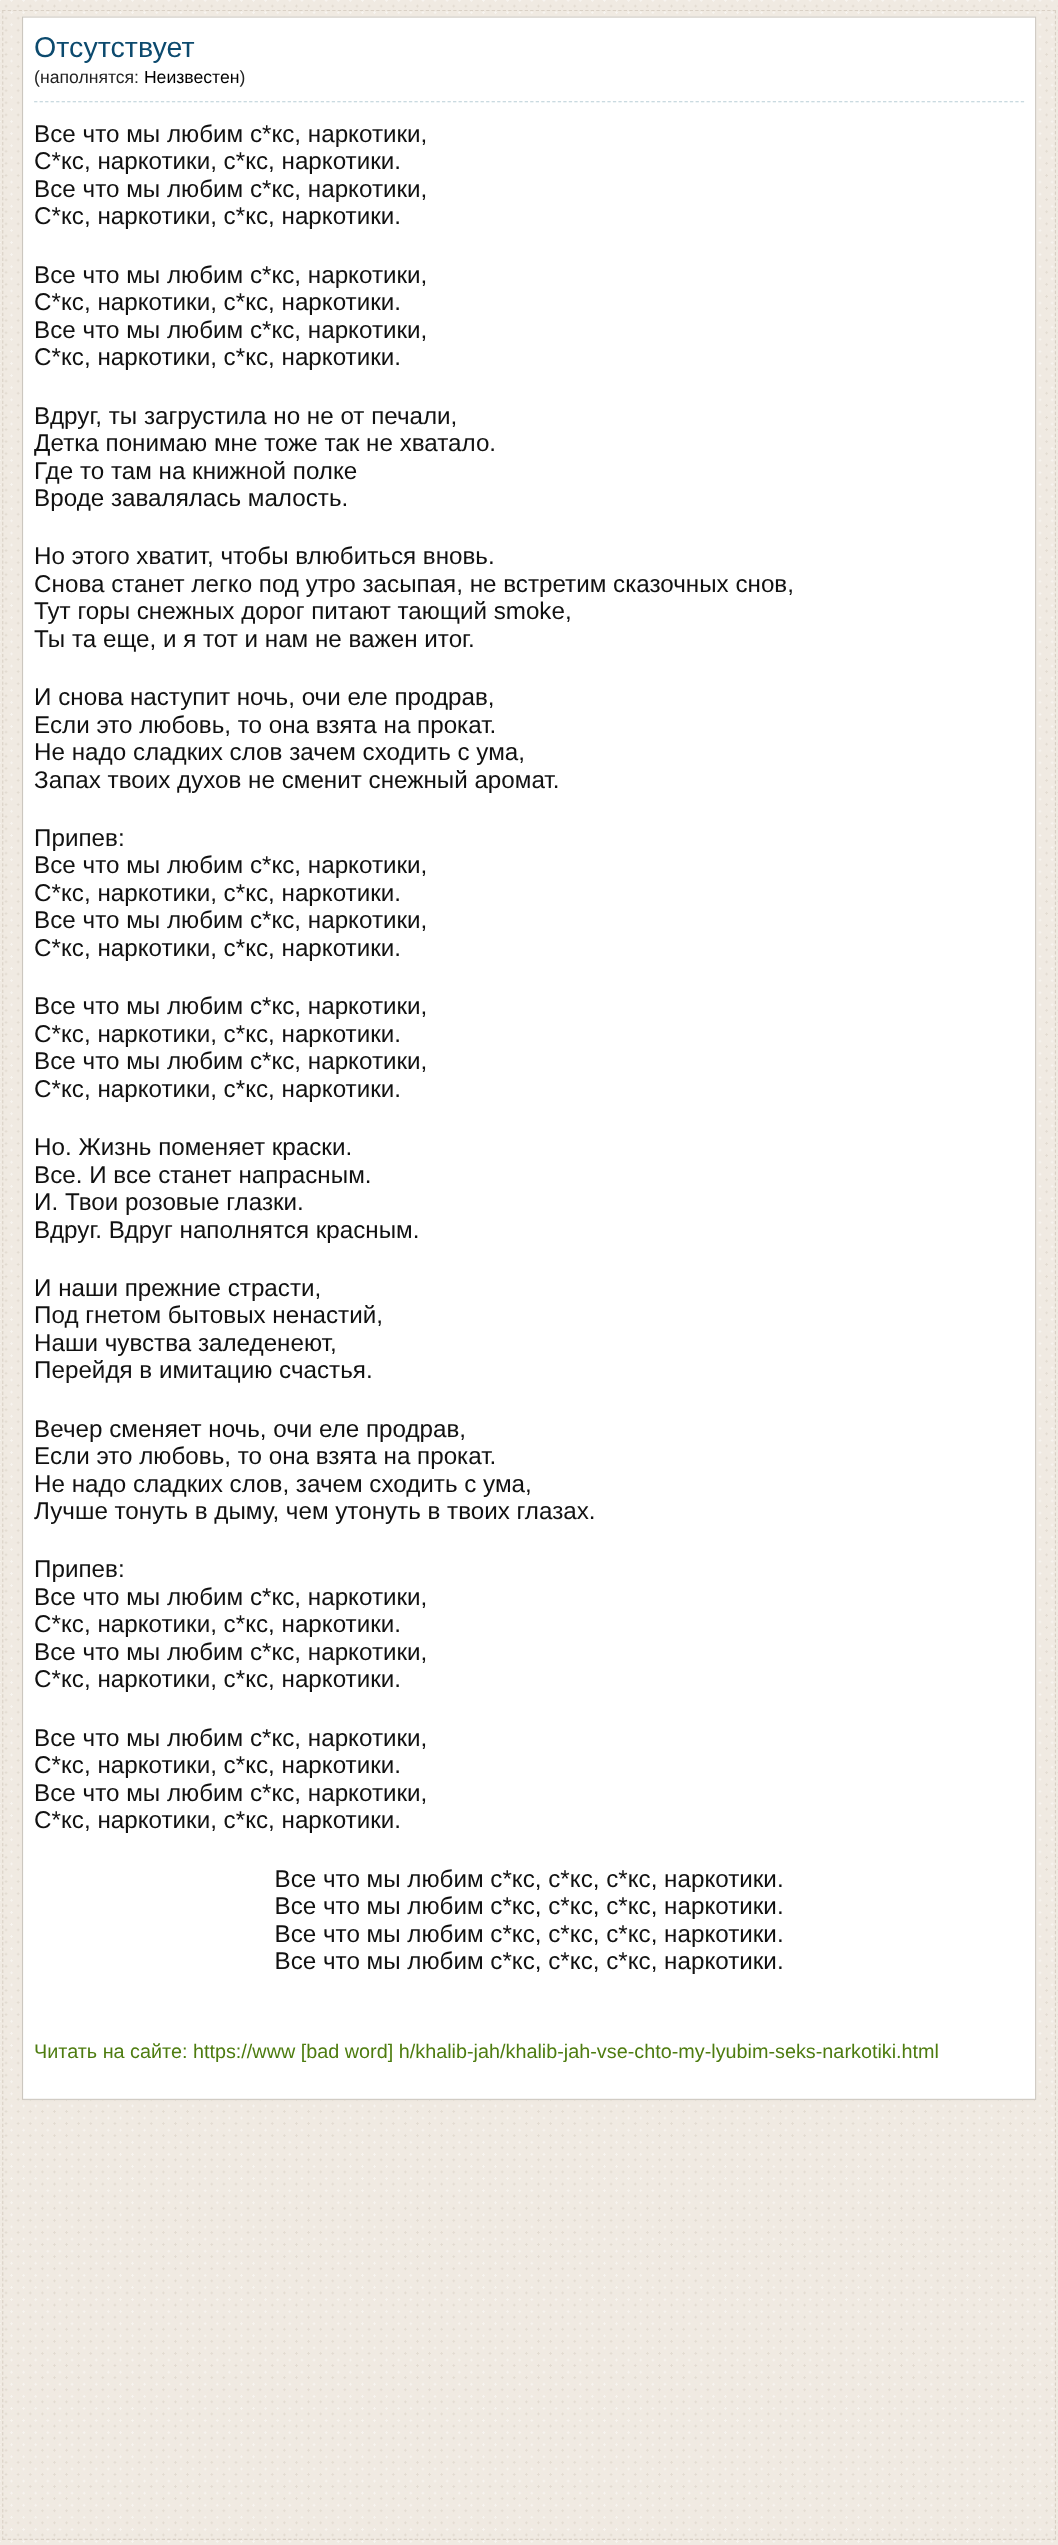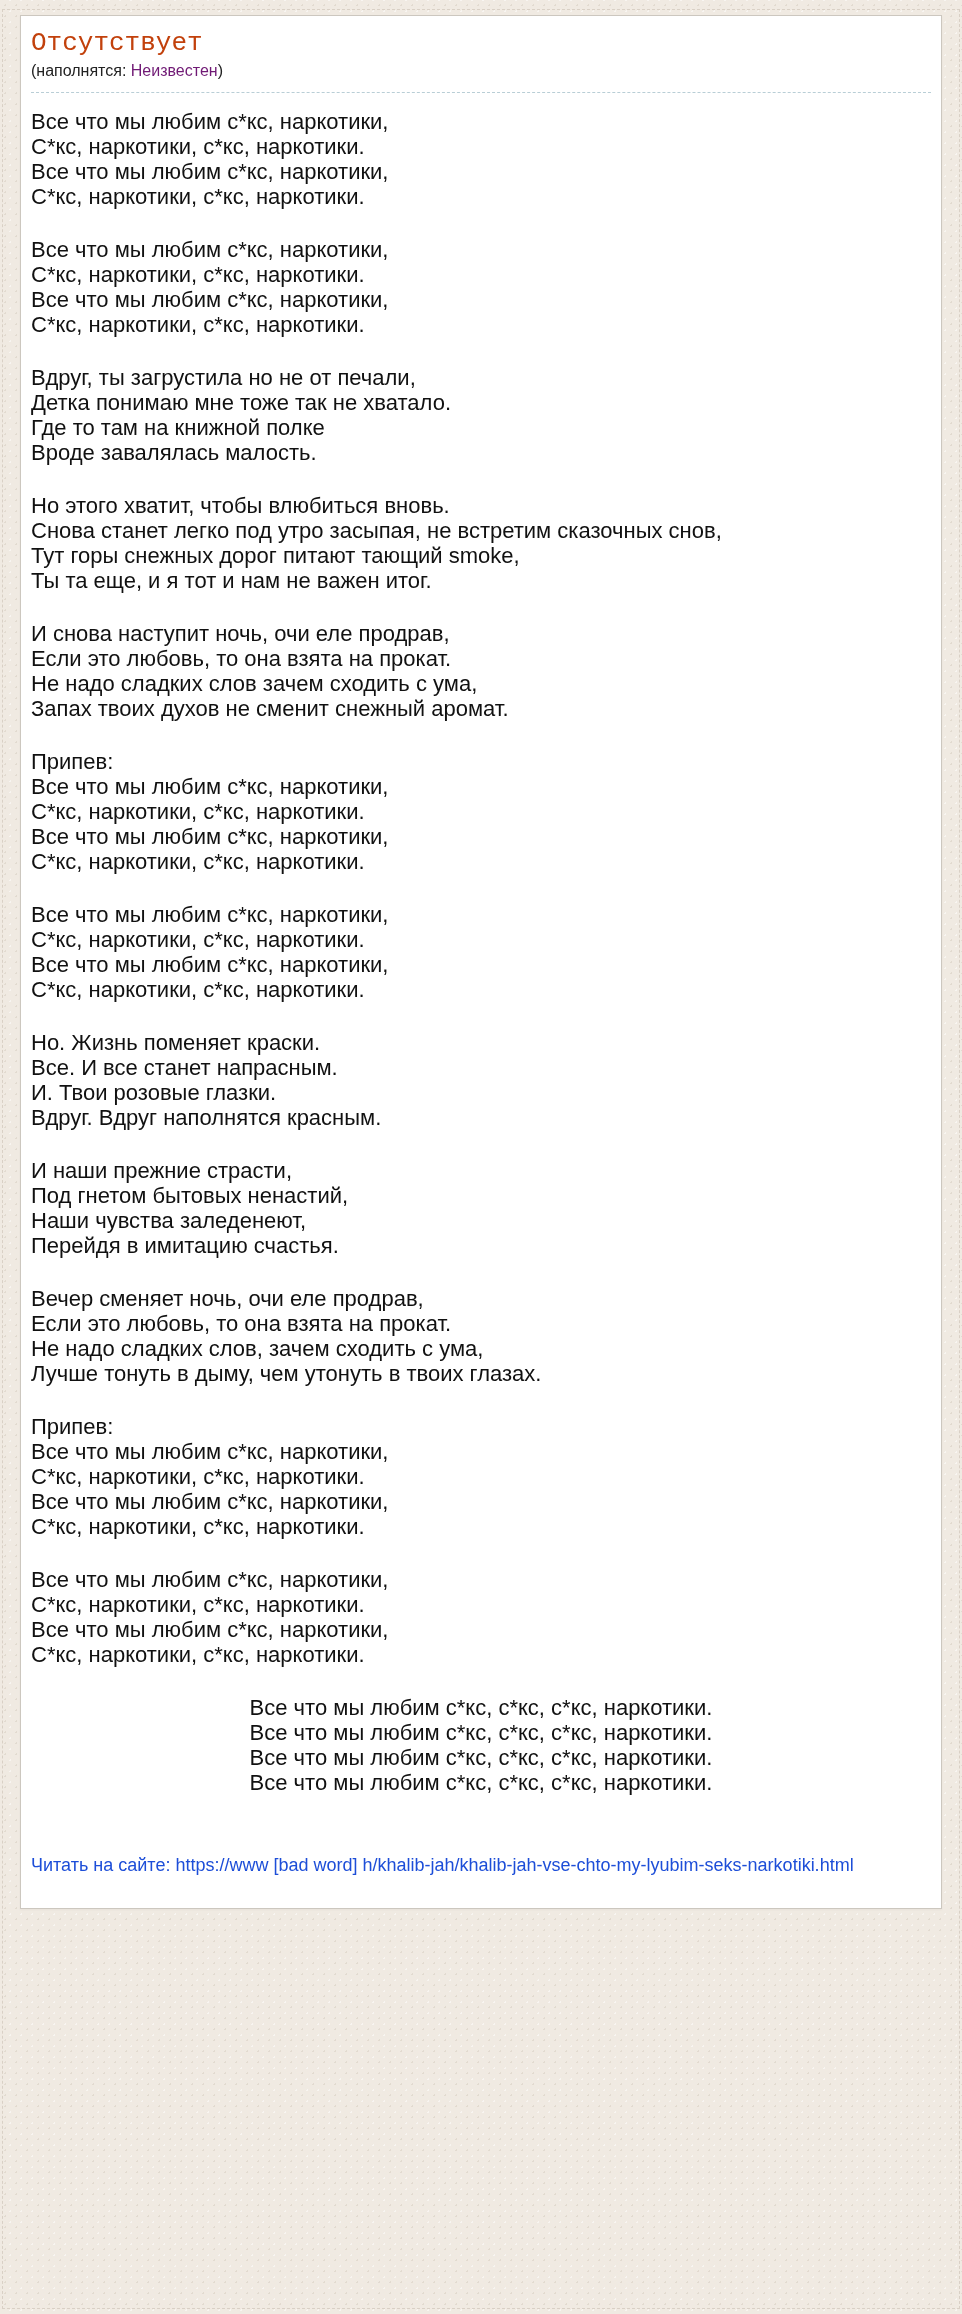--- a/index.html
+++ b/index.html
@@ -33,53 +33,52 @@
     background: #ffffff;
     border: 1px solid #ccc7bf;
     box-shadow: 0 1px 2px rgba(0,0,0,0.04);
     padding: 12px 10px 30px 10px;
   }
   h1.page-title {
     margin: 0 0 3px 0;
     font-size: 26px;
     line-height: 30px;
     font-weight: normal;
-    color: #c2410c;
-    font-family: Liberation Mono, monospace;
+    color: #0c4a6e;
   }
   .artist-line {
     font-size: 16px;
     line-height: 19px;
     color: #222222;
     padding-bottom: 12px;
     border-bottom: 1px dashed #b9ced6;
   }
   .artist-link {
-    color: #701a75;
+    color: #000000;
     text-decoration: none;
     cursor: pointer;
   }
   .lyrics-text {
     margin-top: 16px;
     font-size: 22px;
     line-height: 25px;
     color: #111111;
   }
   .lyrics-text p {
     margin: 0 0 28px 0;
   }
   .lyrics-text p:last-child {
     margin-bottom: 0;
     text-align: center;
   }
   .site-note {
     margin-top: 58px;
     font-size: 18px;
     line-height: 25px;
-    color: #1d4ed8;
+    color: #4d7c0f;
     white-space: nowrap;
     overflow: visible;
   }
 </style>
 </head>
 <body>
 
 <div class="texture-frame"></div>
 
 <div class="lyrics-card">

